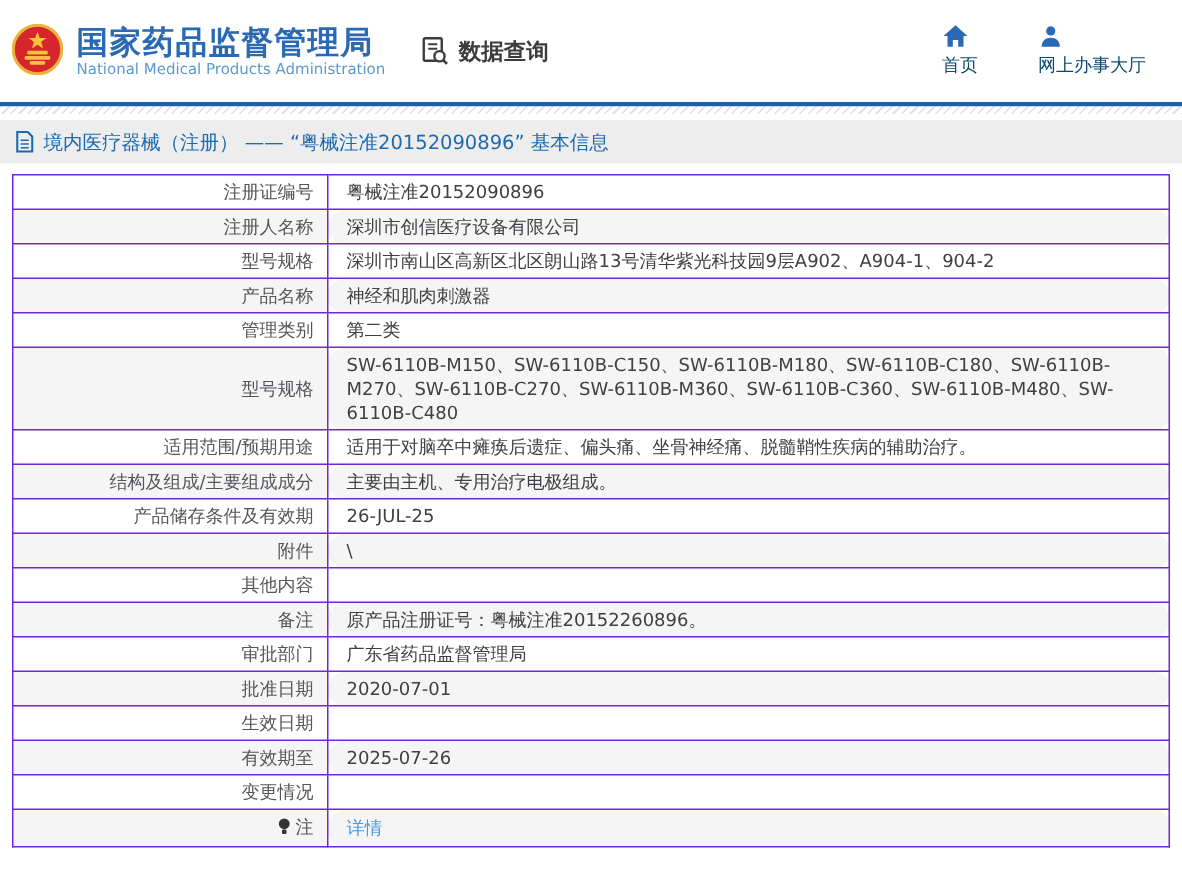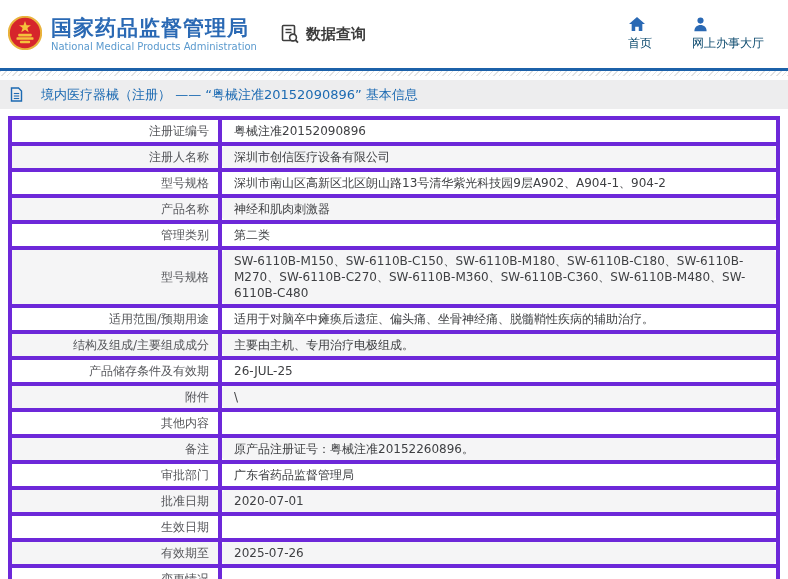--- a/index.html
+++ b/index.html
@@ -16,26 +16,26 @@
     font-size: 15px; font-weight: bold; cursor: pointer; }
   .top-nav { margin-left: auto; display: flex; gap: 40px; padding-right: 10px; }
   .nav-item { display: flex; flex-direction: column; align-items: flex-start; gap: 3px;
     color: #0c4a6e; font-size: 12px; text-decoration: none; cursor: pointer; }
 
   
   .blue-line { height: 3px; background: #1c61a9; }
   .hatch { height: 5px;
     background: repeating-linear-gradient(135deg, #e2e2e2 0 1px, #ffffff 1px 4px); }
   .title-bar { height: 29px; background: #ededee; margin-top: 4px; display: flex;
-    align-items: center; gap: 18px; padding: 0 10px; color: #1c6ab2; font-size: 13px; }
+    align-items: center; gap: 6px; padding: 0 10px; color: #1c6ab2; font-size: 13px; }
   .title-bar .t { white-space: nowrap; }
 
   
   .info-table { width: 772px; margin: 7px 8px 0 8px; border-collapse: collapse; font-size: 12px; }
-  .info-table th, .info-table td { border: 4px solid #6d28d9; line-height: 16px; vertical-align: middle; }
+  .info-table th, .info-table td { border: 1px solid #6d28d9; line-height: 16px; vertical-align: middle; }
   .info-table th { width: 210px; font-weight: normal; text-align: right; color: #55565a;
     padding: 3px 9px 3px 4px; white-space: nowrap; }
   .info-table td { color: #3f4043; text-align: left; padding: 3px 10px 3px 12px; border-radius: 11px; }
   .info-table tr:nth-child(even) { background: #f5f5f6; }
   .detail-link { color: #4a9ae0; text-decoration: none; cursor: pointer; }
   .note-label { display: inline-flex; align-items: center; gap: 3px; }
   .note-ic { display: inline-block; }
 </style>
 </head>
 <body>

